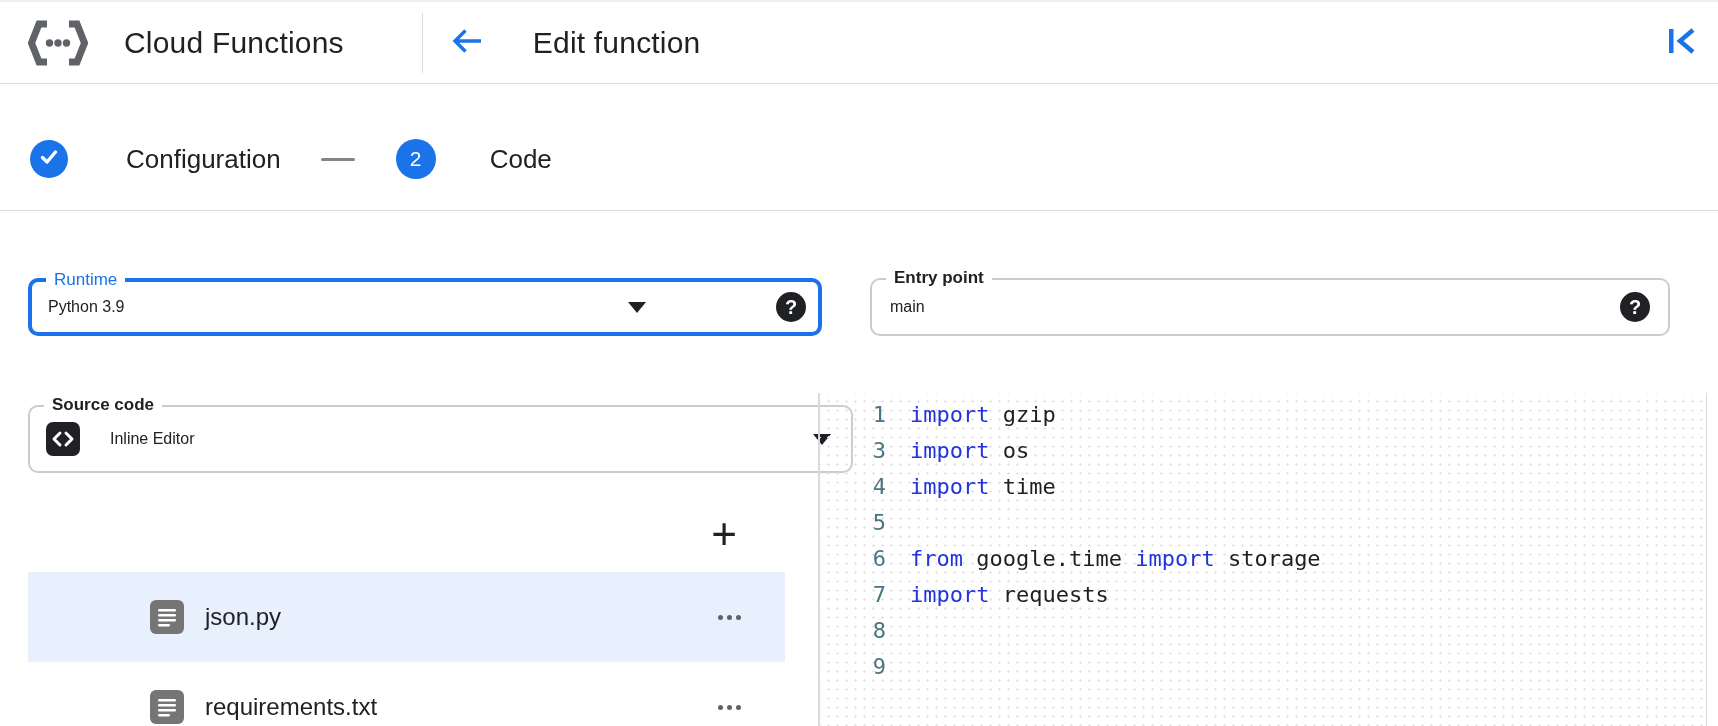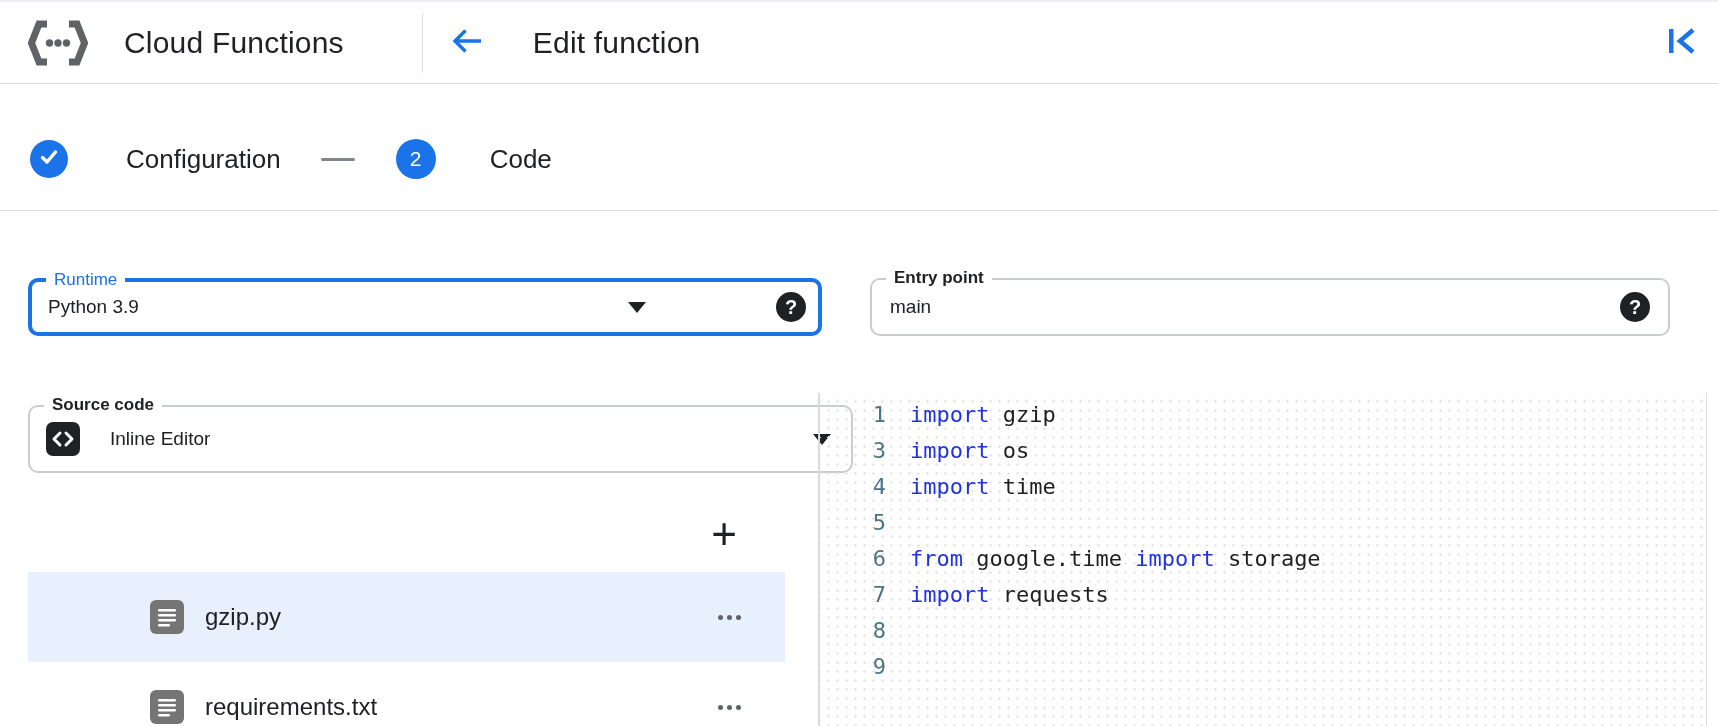--- a/index.html
+++ b/index.html
@@ -30,21 +30,21 @@
   .connector { width:34px; height:3px; background:#80868b; border-radius:2px; margin-left:16px; margin-right:17px; }
   .lbl2 { margin-left:30px; }
 
   .hdiv { position:absolute; left:0; top:210px; width:1718px; height:1px; background:#dadce0; }
 
   
   .field { position:absolute; background:#fff; border-radius:10px; display:flex; align-items:center; }
   .flabel { position:absolute; top:-12px; left:14px; background:#fff; padding:0 8px;
             font-size:17px; font-weight:600; color:#202124; white-space:nowrap; }
   .flabel.blue { color:#1a73e8; font-weight:500; }
-  .fvalue { font-size:19px; color:#202124; white-space:nowrap; }
+  .fvalue { font-size:16px; color:#202124; white-space:nowrap; }
 
   .field.runtime { left:28px; top:278px; width:794px; height:58px; border:4px solid #1a73e8; padding:0 12px 0 16px;gap:44px; }
   .field.entry   { left:870px; top:278px; width:800px; height:58px; border:2px solid #c9ccd0; padding:0 18px; }
   .field.source  { left:28px; top:405px; width:825px; height:68px; border:2px solid #c9ccd0; padding:0 20px 0 16px; }
 
   .caret { width:0; height:0; border-left:9px solid transparent; border-right:9px solid transparent;
            border-top:11px solid #202124; flex:none; }
   .help-badge { width:30px; height:30px; border-radius:50%; background:#202124; color:#fff;
                 font-size:20px; font-weight:700; display:flex; align-items:center; justify-content:center;
                 flex:none; font-family:"Liberation Sans",sans-serif; }
@@ -160,21 +160,21 @@
 
   <div class="file-list" id="file-list">
       <div class="file-row selected">
         <span class="file-icon"><svg width="34" height="34" viewBox="0 0 34 34">
             <rect x="0" y="0" width="34" height="34" rx="6" fill="#757575"></rect>
             <rect x="8" y="9" width="18" height="2.6" rx="1.3" fill="#fff"></rect>
             <rect x="8" y="14" width="18" height="2.6" rx="1.3" fill="#fff"></rect>
             <rect x="8" y="19" width="18" height="2.6" rx="1.3" fill="#fff"></rect>
             <rect x="8" y="24" width="12" height="2.6" rx="1.3" fill="#fff"></rect>
           </svg></span>
-        <span class="file-name">gzip.py</span>
+        <span class="file-name">json.py</span>
         <button class="row-menu" title="More options">
           <i></i>
           <i></i>
           <i></i>
         </button>
       </div>
       <div class="file-row">
         <span class="file-icon"><svg width="34" height="34" viewBox="0 0 34 34">
             <rect x="0" y="0" width="34" height="34" rx="6" fill="#757575"></rect>
             <rect x="8" y="9" width="18" height="2.6" rx="1.3" fill="#fff"></rect>

